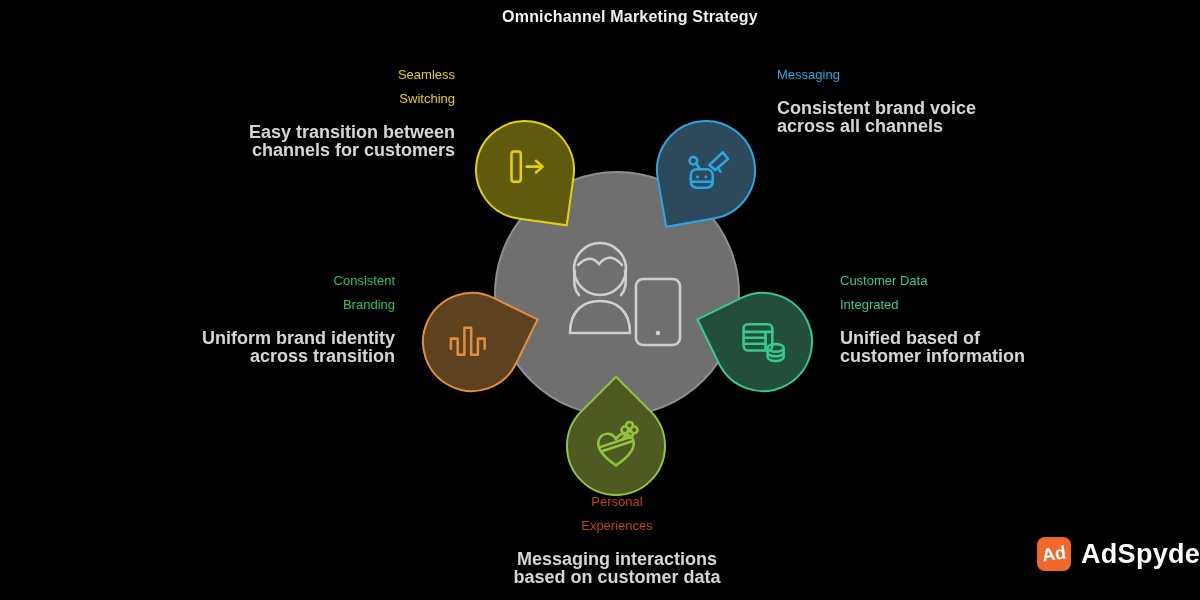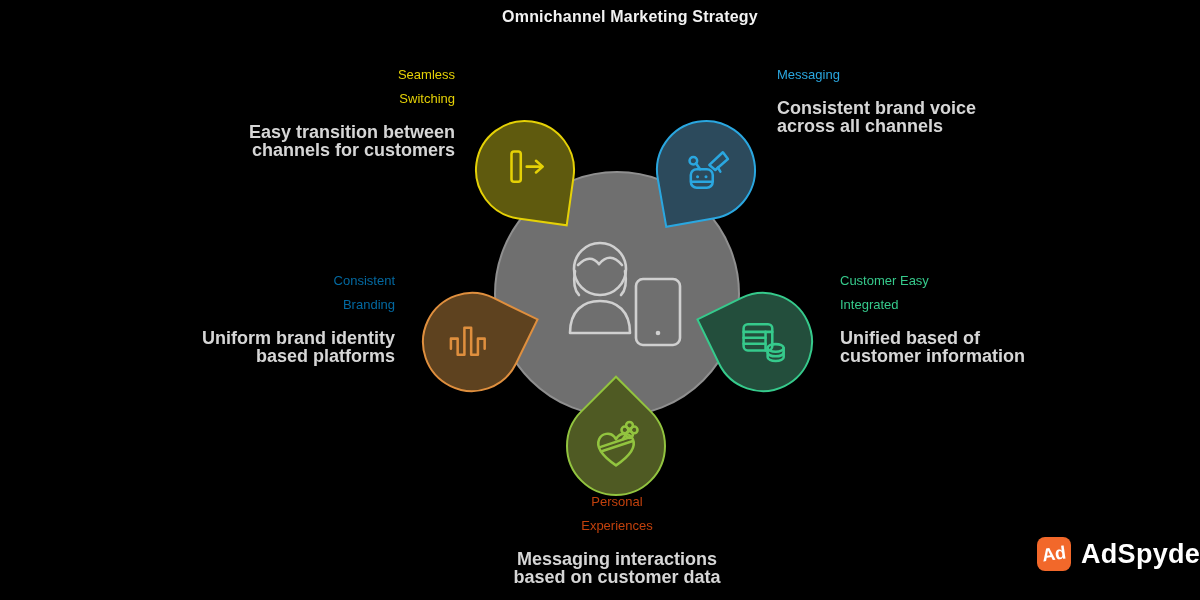--- a/index.html
+++ b/index.html
@@ -46,21 +46,21 @@
   .desc span{display:block;}
   .block-seamless{left:205px;top:63px;width:250px;text-align:right;}
   .block-seamless .heading{color:#e5d106;}
   .block-messaging{left:777px;top:63px;width:270px;text-align:left;}
   .block-messaging .heading{color:#2aa7e0;}
   .block-data{left:840px;top:269px;width:280px;text-align:left;}
   .block-data .heading{color:#36ca8c;}
   .block-personal{left:467px;top:490px;width:300px;text-align:center;}
   .block-personal .heading{color:#c2410c;}
   .block-branding{left:145px;top:269px;width:250px;text-align:right;}
-  .block-branding .heading{color:#0369a1;}
+  .block-branding .heading{color:#22c55e;}
   
   .brand{position:absolute;left:1037px;top:537px;display:flex;align-items:center;z-index:3;}
   .brand-badge{
     width:34px;height:34px;border-radius:8px;background:#f2682a;
     display:flex;align-items:center;justify-content:center;
   }
   .brand-badge span{color:#fff;font-size:18px;font-weight:bold;transform:rotate(-8deg);}
   .brand-name{margin-left:10px;color:#ffffff;font-size:27px;font-weight:bold;letter-spacing:.3px;}
   svg{display:block;}
 </style>
@@ -163,21 +163,21 @@
       <span>Messaging</span>
     </div>
     <div class="desc">
       <span>Consistent brand voice</span>
       <span>across all channels</span>
     </div>
   </div>
 
   <div class="block block-data">
     <div class="heading">
-      <span>Customer Easy</span>
+      <span>Customer Data</span>
       <span>Integrated</span>
     </div>
     <div class="desc">
       <span>Unified based of</span>
       <span>customer information</span>
     </div>
   </div>
 
   <div class="block block-personal">
     <div class="heading">
@@ -190,21 +190,21 @@
     </div>
   </div>
 
   <div class="block block-branding">
     <div class="heading">
       <span>Consistent</span>
       <span>Branding</span>
     </div>
     <div class="desc">
       <span>Uniform brand identity</span>
-      <span>based platforms</span>
+      <span>across transition</span>
     </div>
   </div>
 
   <div class="brand">
     <div class="brand-badge">
       <span>Ad</span>
     </div>
     <div class="brand-name">AdSpyder</div>
   </div>
 

